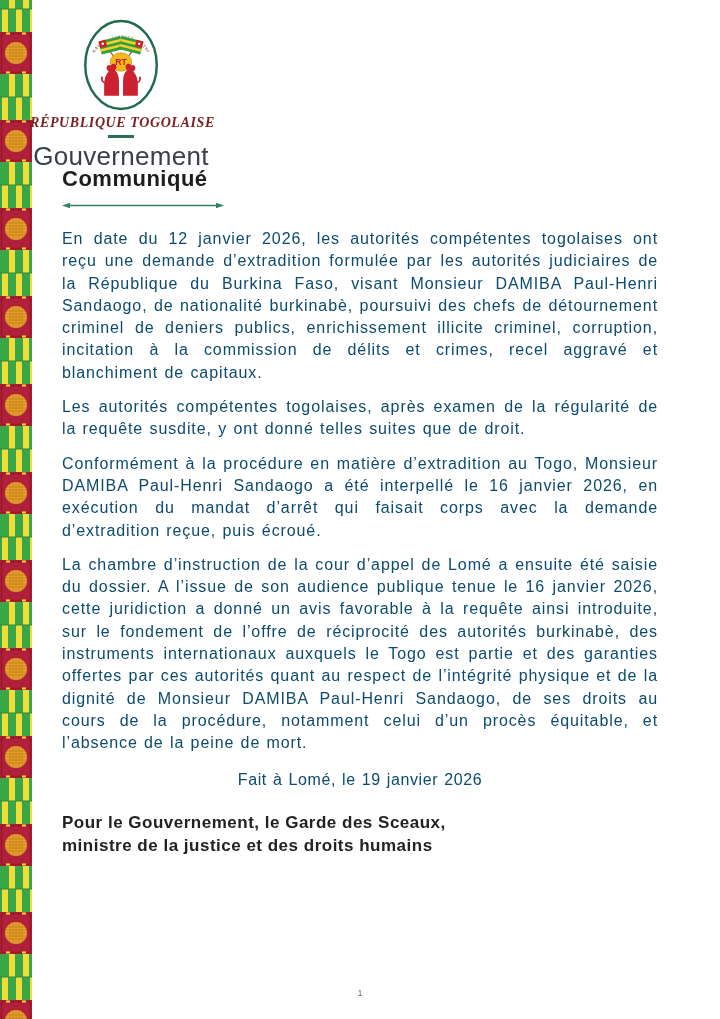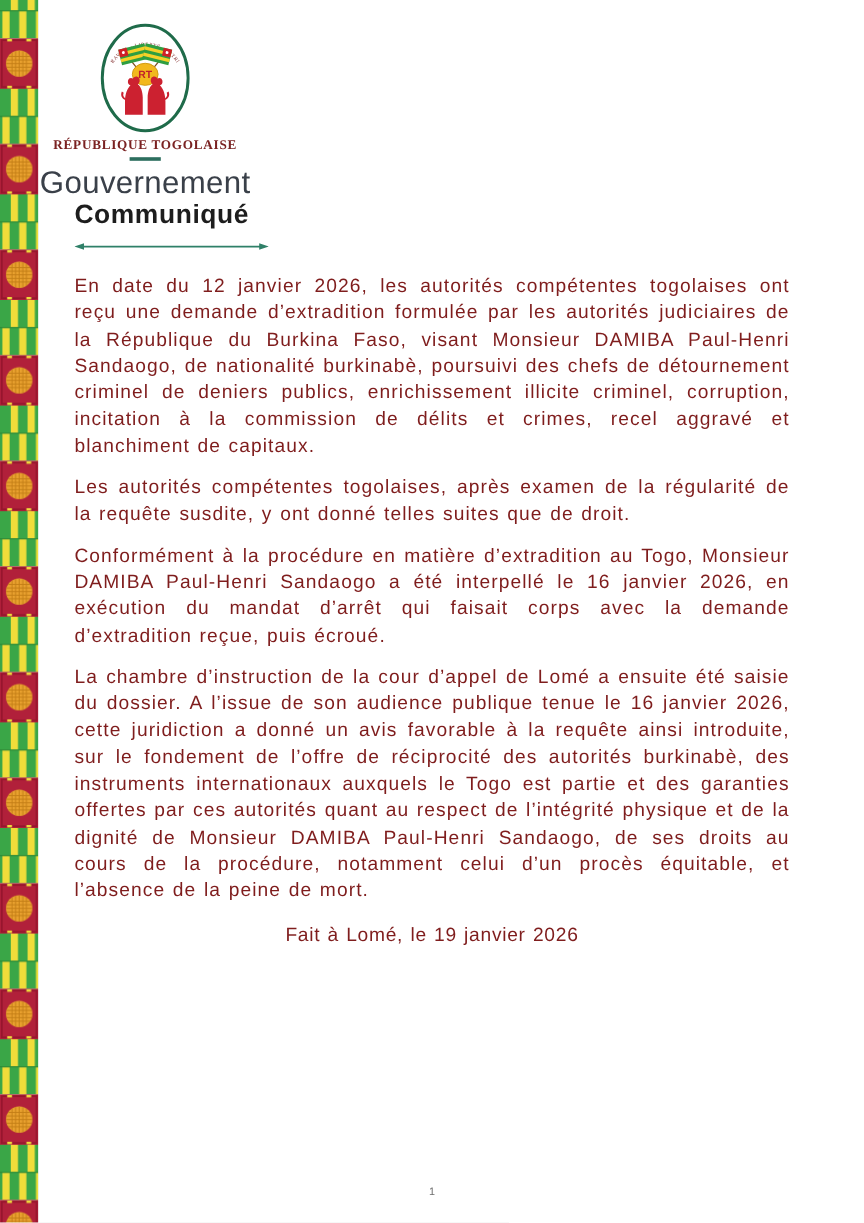--- a/index.html
+++ b/index.html
@@ -12,40 +12,40 @@
     margin:0 auto;
   }
   
   .kente{position:absolute;left:0;top:0;width:32px;height:1019px;}
   
   .header{position:absolute;left:30px;top:18px;width:182px;text-align:center;}
   .emblem-svg{display:block;margin:0 auto;}
   .republic{
     margin-top:3px;
     font-family:"Liberation Serif", serif;
-    font-weight:bold;font-size:11px;letter-spacing:0.6px;
-    color:#7a2222;white-space:nowrap;
+    font-weight:bold;font-size:14px;letter-spacing:0.6px;
+    color:#7a2222;white-space:nowrap;font-style:italic;
   }
   .teal-dash{width:26px;height:3px;background:#2c6e5e;margin:4px auto 3px auto;}
   .gov{
     font-size:26px;color:#3a4049;letter-spacing:0.3px;
   }
   
   .title-block{position:absolute;left:62px;top:166px;}
   .title{
     margin:0;font-size:22px;font-weight:bold;color:#1d1d1d;letter-spacing:0.5px;
   }
   .title-rule{display:block;margin-top:9px;}
   
   .body-block{position:absolute;left:62px;top:228px;width:596px;}
   .body-block p{
     margin:0 0 12px 0;
     font-size:16px;line-height:22.3px;
     letter-spacing:0.9px;word-spacing:1px;
-    color:#7f1d1d;
+    color:#0c4a6e;
     text-align:justify;
   }
   p.dateline{margin-top:14px;margin-bottom:20px;text-align:center;letter-spacing:0.6px;}
   .signature{
     margin-top:10px;
     font-size:17px;font-weight:bold;line-height:23px;
     letter-spacing:0.5px;color:#222;
   }
   
   .page-number{
@@ -152,17 +152,21 @@
       <polygon points="162,4.5 154,1.8 154,7.2" fill="#2f8068"></polygon>
     </svg>
   </div>
 
   <div class="body-block">
     <p>En date du 12 janvier 2026, les autorités compétentes togolaises ont reçu une demande d’extradition formulée par les autorités judiciaires de la République du Burkina Faso, visant Monsieur DAMIBA Paul-Henri Sandaogo, de nationalité burkinabè, poursuivi des chefs de détournement criminel de deniers publics, enrichissement illicite criminel, corruption, incitation à la commission de délits et crimes, recel aggravé et blanchiment de capitaux.</p>
     <p>Les autorités compétentes togolaises, après examen de la régularité de la requête susdite, y ont donné telles suites que de droit.</p>
     <p>Conformément à la procédure en matière d’extradition au Togo, Monsieur DAMIBA Paul-Henri Sandaogo a été interpellé le 16 janvier 2026, en exécution du mandat d’arrêt qui faisait corps avec la demande d’extradition reçue, puis écroué.</p>
     <p>La chambre d’instruction de la cour d’appel de Lomé a ensuite été saisie du dossier. A l’issue de son audience publique tenue le 16 janvier 2026, cette juridiction a donné un avis favorable à la requête ainsi introduite, sur le fondement de l’offre de réciprocité des autorités burkinabè, des instruments internationaux auxquels le Togo est partie et des garanties offertes par ces autorités quant au respect de l’intégrité physique et de la dignité de Monsieur DAMIBA Paul-Henri Sandaogo, de ses droits au cours de la procédure, notamment celui d’un procès équitable, et l’absence de la peine de mort.</p>
     <p class="dateline">Fait à Lomé, le 19 janvier 2026</p>
+    <div class="signature">
+      <div>Pour le Gouvernement, le Garde des Sceaux,</div>
+      <div>ministre de la justice et des droits humains</div>
+    </div>
   </div>
 
   <div class="page-number">1</div>
 
 </div>
 
 </body></html>

